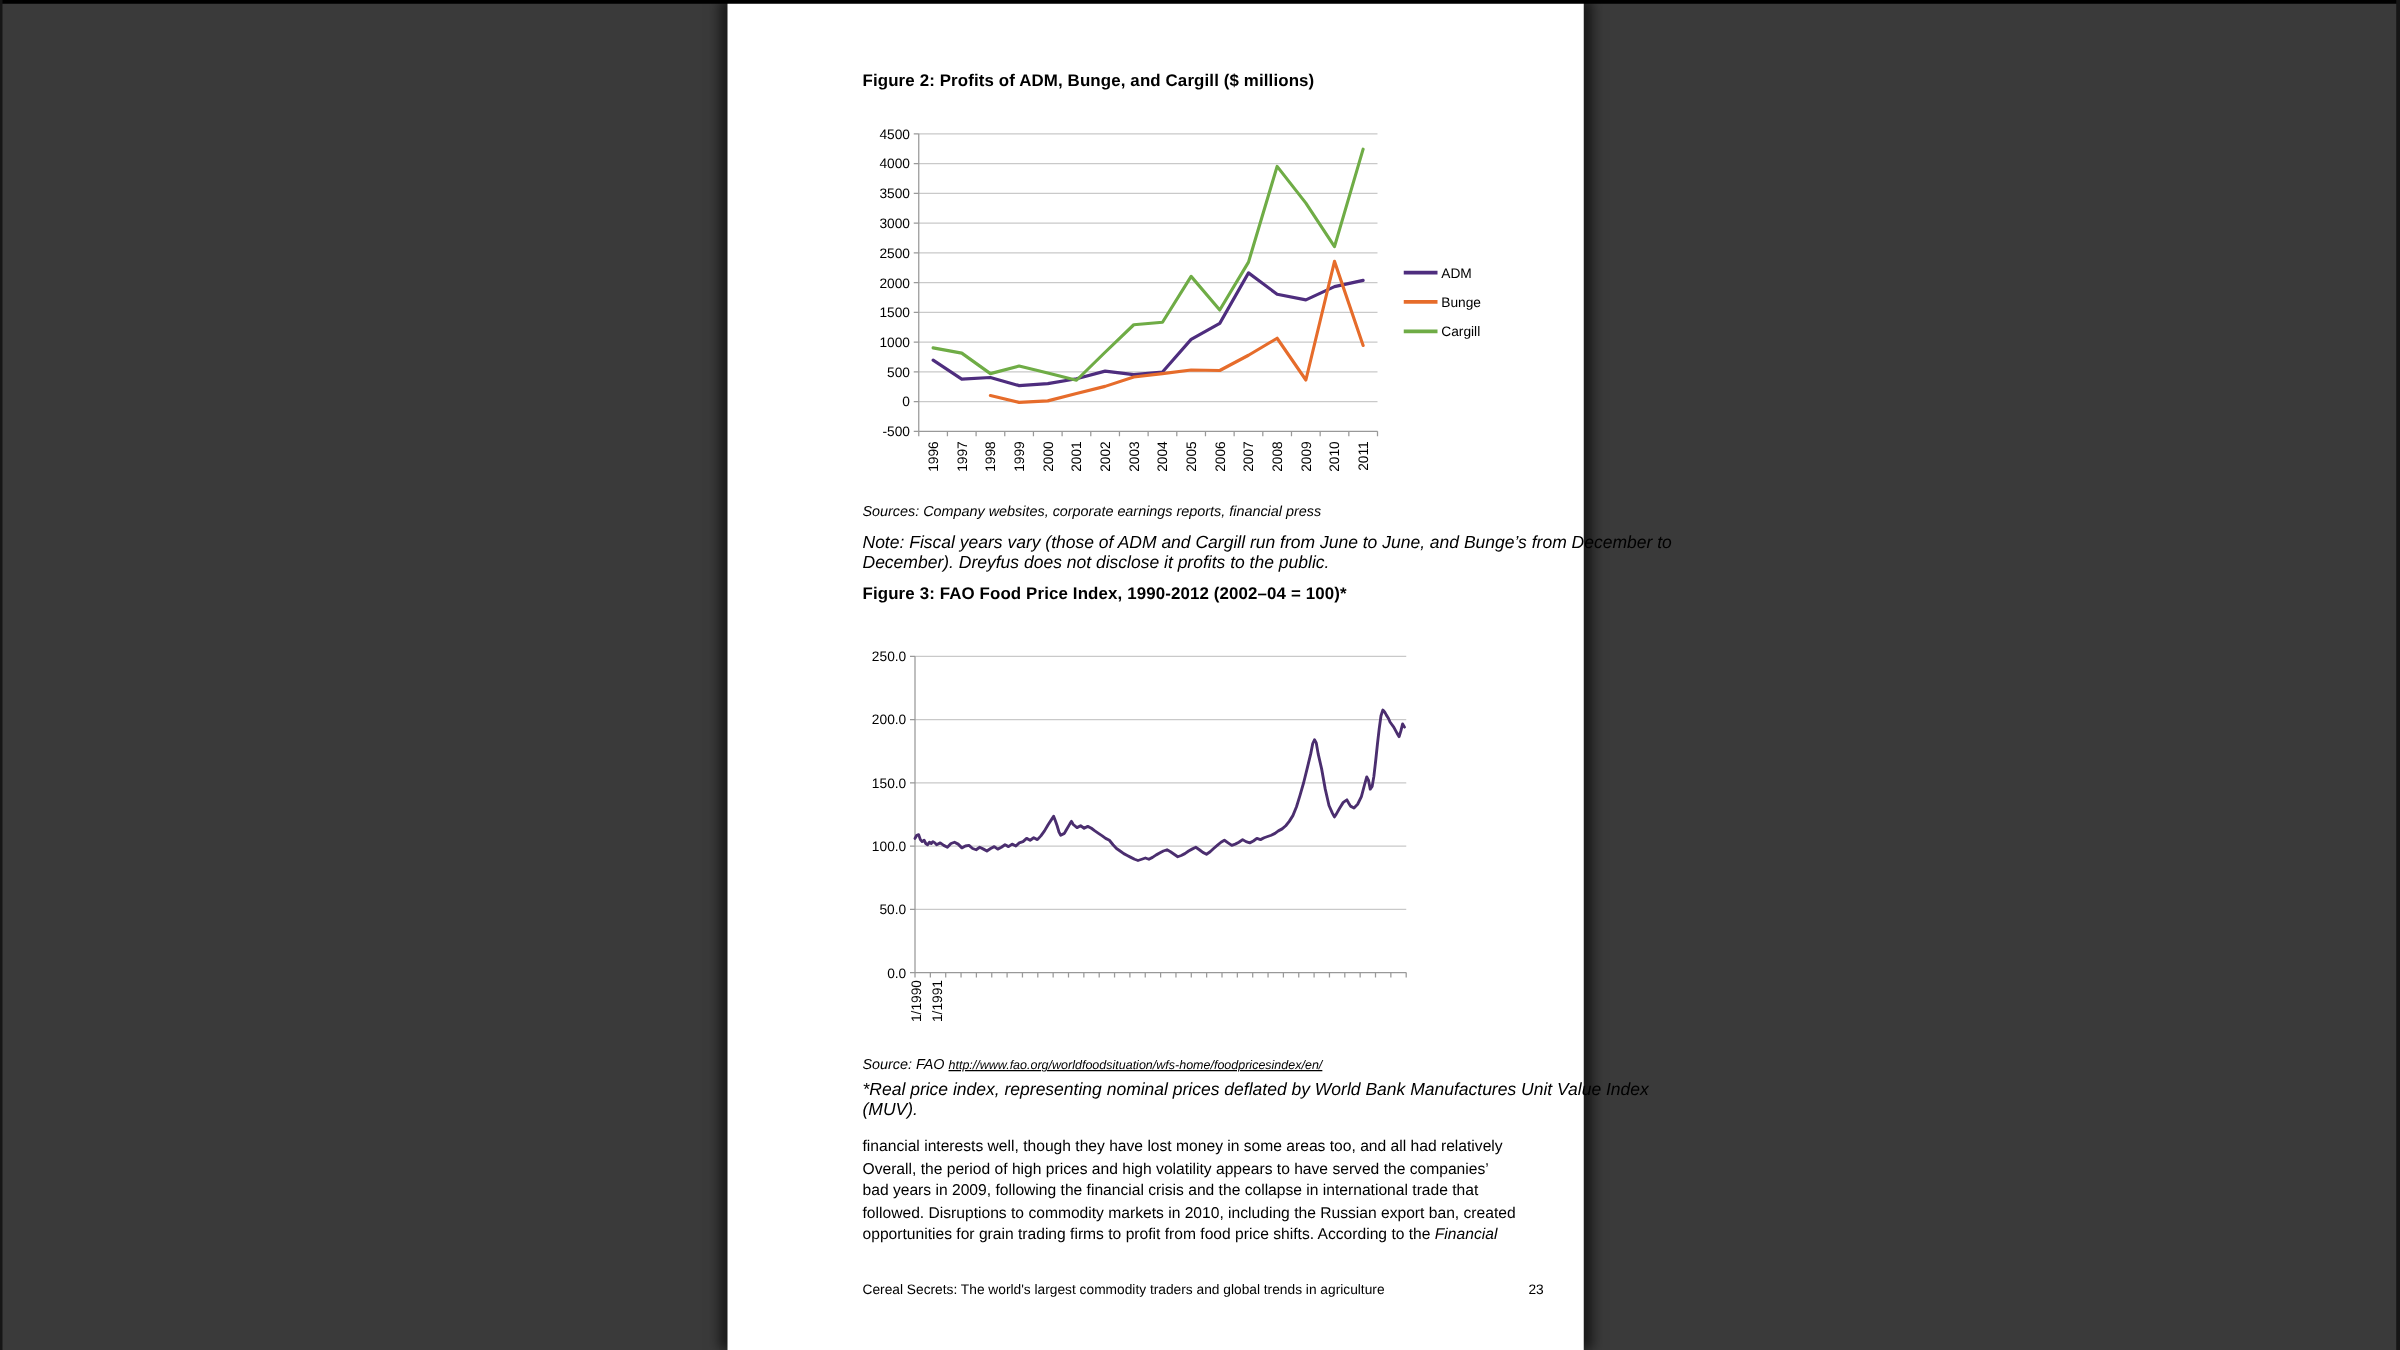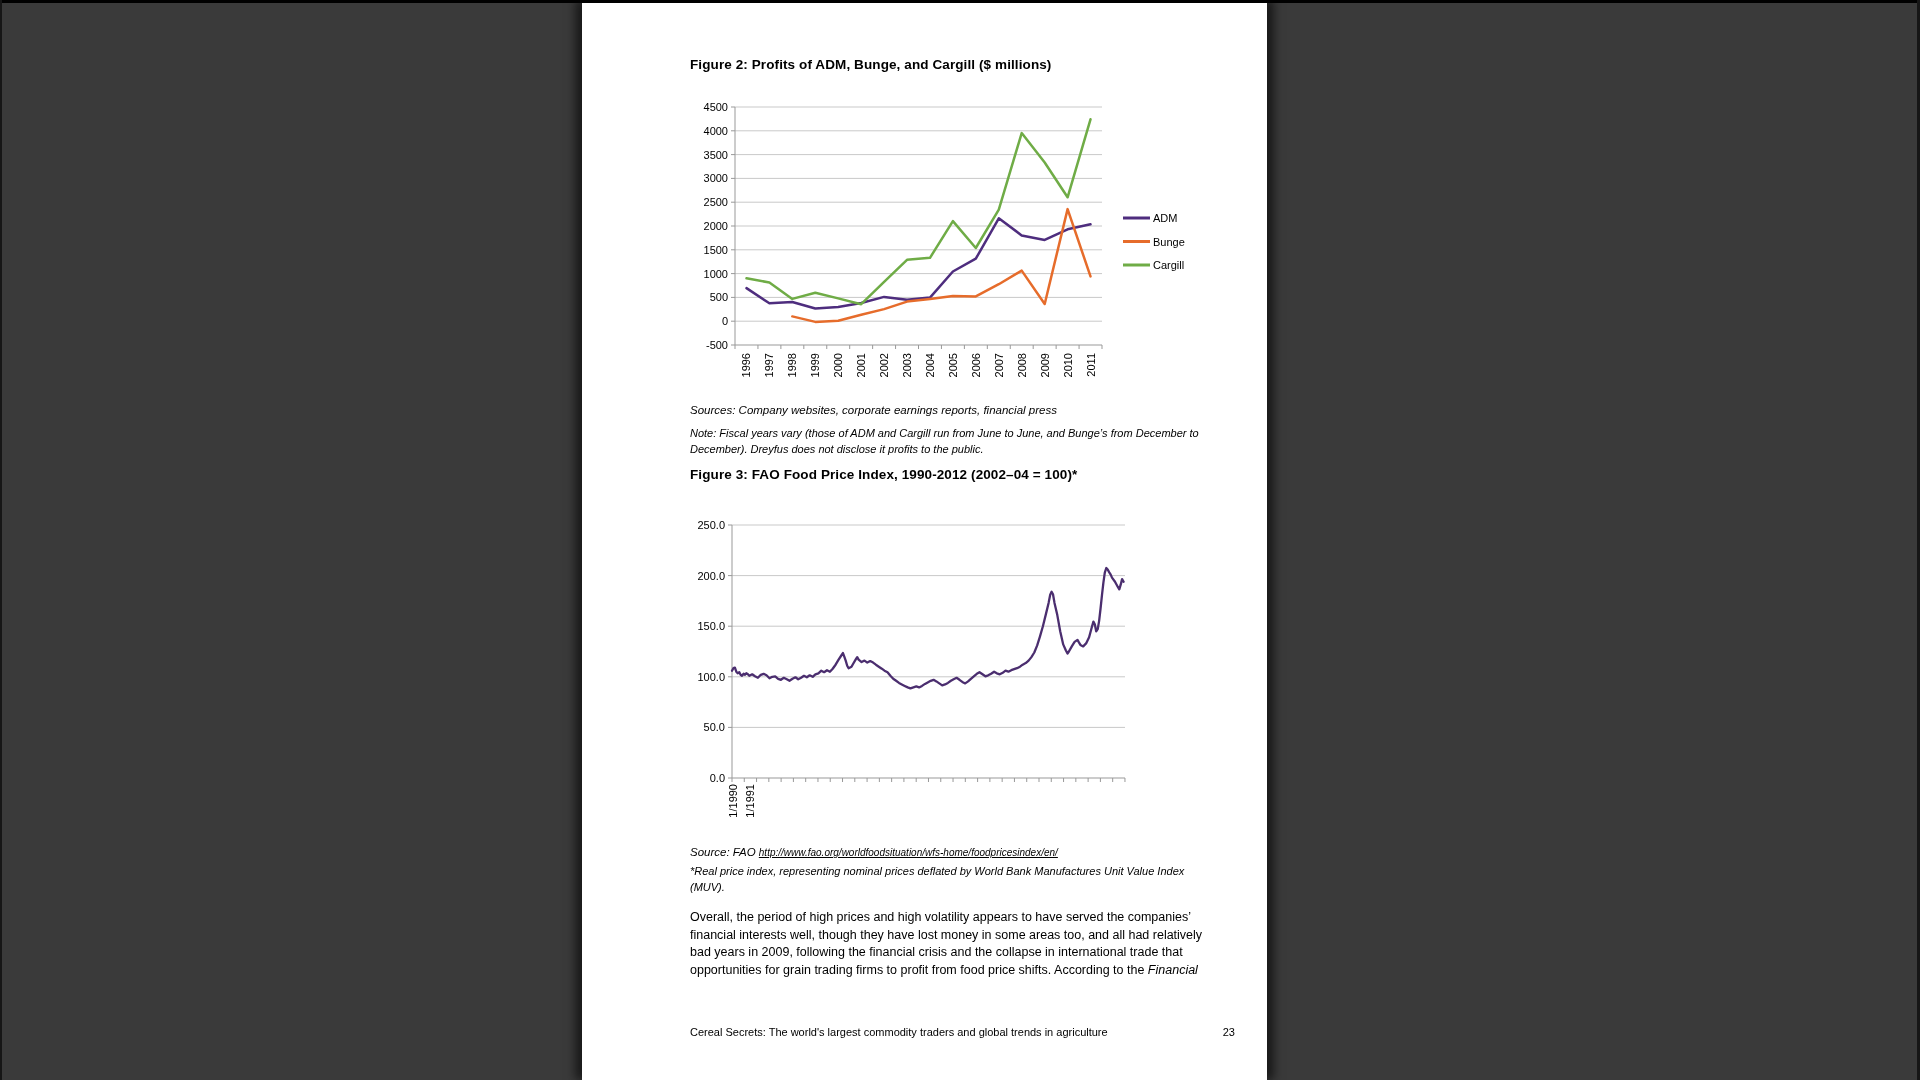--- a/index.html
+++ b/index.html
@@ -5,21 +5,21 @@
   html,body{margin:0;padding:0;background:#3a3a3a;}
   .screen{position:relative;width:1920px;height:1080px;overflow:hidden;background:#3a3a3a;font-family:"Liberation Sans",sans-serif;}
   .top-edge{position:absolute;top:0;left:0;width:100%;height:3px;background:#000;z-index:6;}
   .side-edge-l{position:absolute;top:0;left:0;width:2px;height:100%;background:#161616;z-index:6;}
   .side-edge-r{position:absolute;top:0;right:0;width:3px;height:100%;background:#161616;z-index:6;}
   .page{position:absolute;left:582px;top:0;width:656px;height:1080px;background:#ffffff;
         box-shadow:-7px 0 9px rgba(0,0,0,0.55), 7px 0 9px rgba(0,0,0,0.55);padding-left:29px;}
   .abs{position:absolute;}
   .fig-title{font-weight:bold;font-size:13.5px;color:#000;white-space:nowrap;letter-spacing:0.1px;}
   .italic-sm{font-style:italic;font-size:11.5px;color:#000;white-space:nowrap;}
-  .line-block div{font-style:italic;font-size:11px;color:#000;white-space:nowrap;line-height:15.5px;}
+  .line-block div{font-style:italic;font-size:14px;color:#000;white-space:nowrap;line-height:15.5px;}
   .para-line{font-size:12.5px;line-height:17.5px;color:#000;white-space:nowrap;}
   .doc-link{text-decoration:underline;color:#000;font-style:italic;font-size:10px;}
   .footer-row{display:flex;justify-content:space-between;width:545px;font-size:11px;color:#000;}
   svg text{font-family:"Liberation Sans",sans-serif;fill:#000;}
 </style>
 </head>
 <body>
 
 <div class="screen">
   <div class="top-edge"></div>
@@ -179,23 +179,24 @@
     <div class="abs" style="left:108px;top:842px;white-space:nowrap;">
       <span class="italic-sm">Source: FAO </span><a class="doc-link" href="#">http://www.fao.org/worldfoodsituation/wfs-home/foodpricesindex/en/</a>
     </div>
 
     <div class="abs line-block" style="left:108px;top:864px;">
       <div>*Real price index, representing nominal prices deflated by World Bank Manufactures Unit Value Index</div>
       <div>(MUV).</div>
     </div>
 
     <div class="abs" style="left:108px;top:909px;">
+      <div class="para-line">financial interests well, though they have lost money in some areas too, and all had relatively</div>
       <div class="para-line">Overall, the period of high prices and high volatility appears to have served the companies’</div>
-      <div class="para-line">financial interests well, though they have lost money in some areas too, and all had relatively</div>
       <div class="para-line">bad years in 2009, following the financial crisis and the collapse in international trade that</div>
+      <div class="para-line">followed. Disruptions to commodity markets in 2010, including the Russian export ban, created</div>
       <div class="para-line"><span>opportunities for grain trading firms to profit from food price shifts. According to the </span><span style="font-style:italic;">Financial</span></div>
     </div>
 
     <div class="abs footer-row" style="left:108px;top:1026px;text-align:right;">
       <span>Cereal Secrets: The world's largest commodity traders and global trends in agriculture</span>
       <span>23</span>
     </div>
 
   </div>
 </div>

